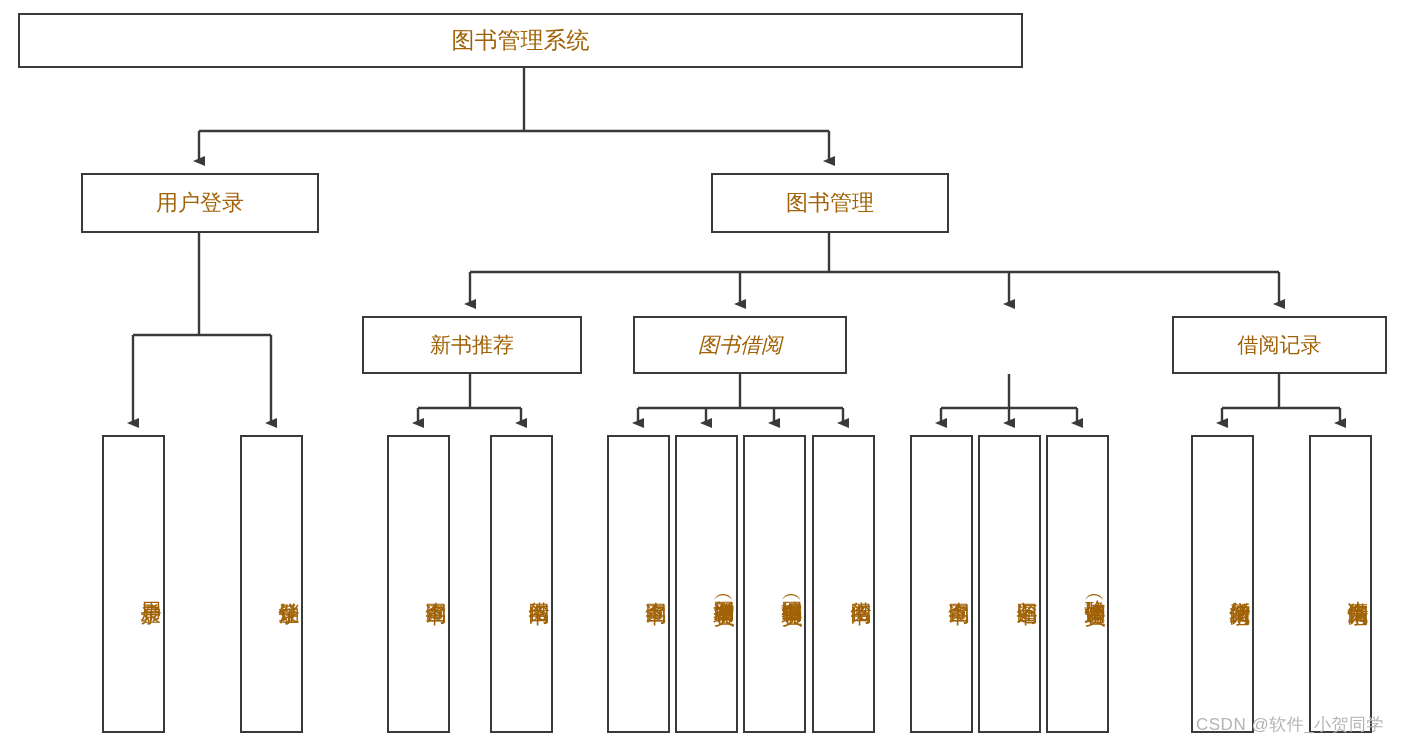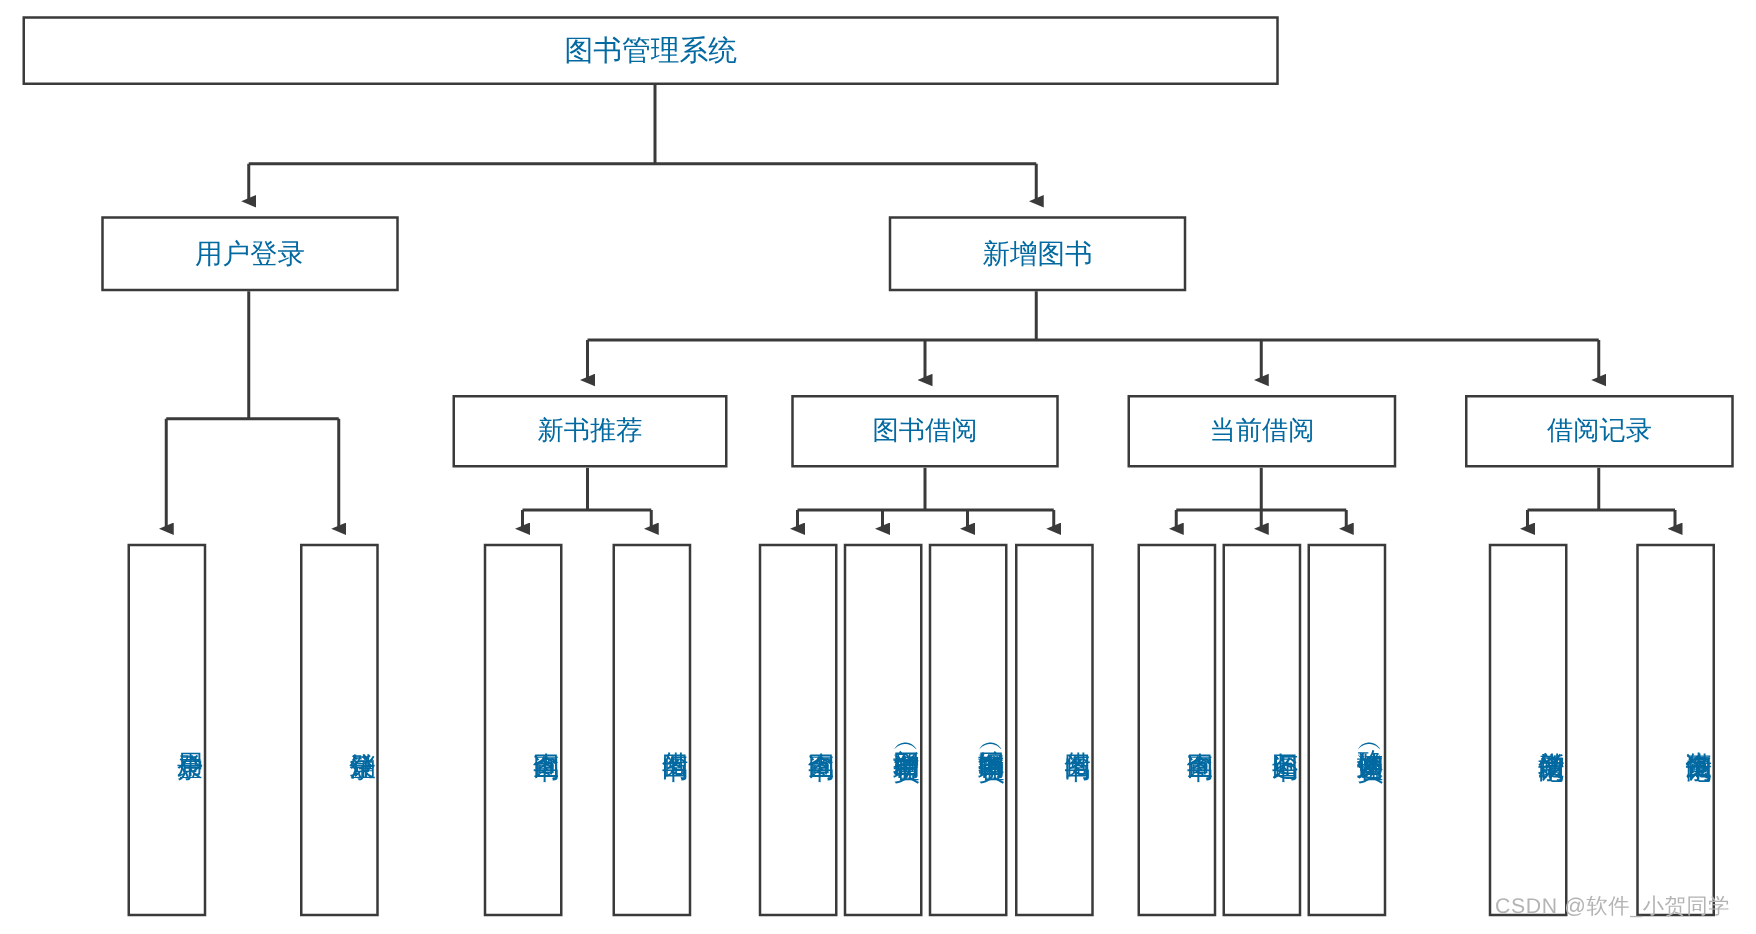--- a/index.html
+++ b/index.html
@@ -26,21 +26,21 @@
     height: 747px;
   }
   .node {
     position: absolute;
     box-sizing: border-box;
     background: #ffffff;
     border: 2px solid #3a3a3a;
     display: flex;
     align-items: center;
     justify-content: center;
-    color: #0369a1;
+    color: #a16207;
     line-height: 1.18;
   }
   .node.root {
     font-size: 23px;
   }
   .node.level2 {
     font-size: 22px;
   }
   .node.level3 {
     font-size: 21px;
@@ -126,31 +126,28 @@
   </svg>
 
   <div class="node root" style="left:18px; top:13px; width:1005px; height:55px;">
     <span>图书管理系统</span>
   </div>
 
   <div class="node level2" style="left:81px; top:173px; width:238px; height:60px;">
     <span>用户登录</span>
   </div>
   <div class="node level2" style="left:711px; top:173px; width:238px; height:60px;">
-    <span>新增图书</span>
+    <span>图书管理</span>
   </div>
 
   <div class="node level3" style="left:362px; top:316px; width:220px; height:58px;">
     <span>新书推荐</span>
   </div>
-  <div class="node level3" style="left:633px; top:316px; width:214px; height:58px;">
+  <div class="node level3" style="left:633px; top:316px; width:214px; height:58px;font-style:italic;">
     <span>图书借阅</span>
-  </div>
-  <div class="node level3" style="left:902px; top:316px; width:215px; height:58px;">
-    <span>当前借阅</span>
   </div>
   <div class="node level3" style="left:1172px; top:316px; width:215px; height:58px;text-align:right;">
     <span>借阅记录</span>
   </div>
 
   <div class="node leaf" style="left:102px; top:435px; width:63px; height:298px;">
     <span class="leaf-text">用户登录</span>
   </div>
   <div class="node leaf" style="left:240px; top:435px; width:63px; height:298px;">
     <span class="leaf-text">注销登录</span>

